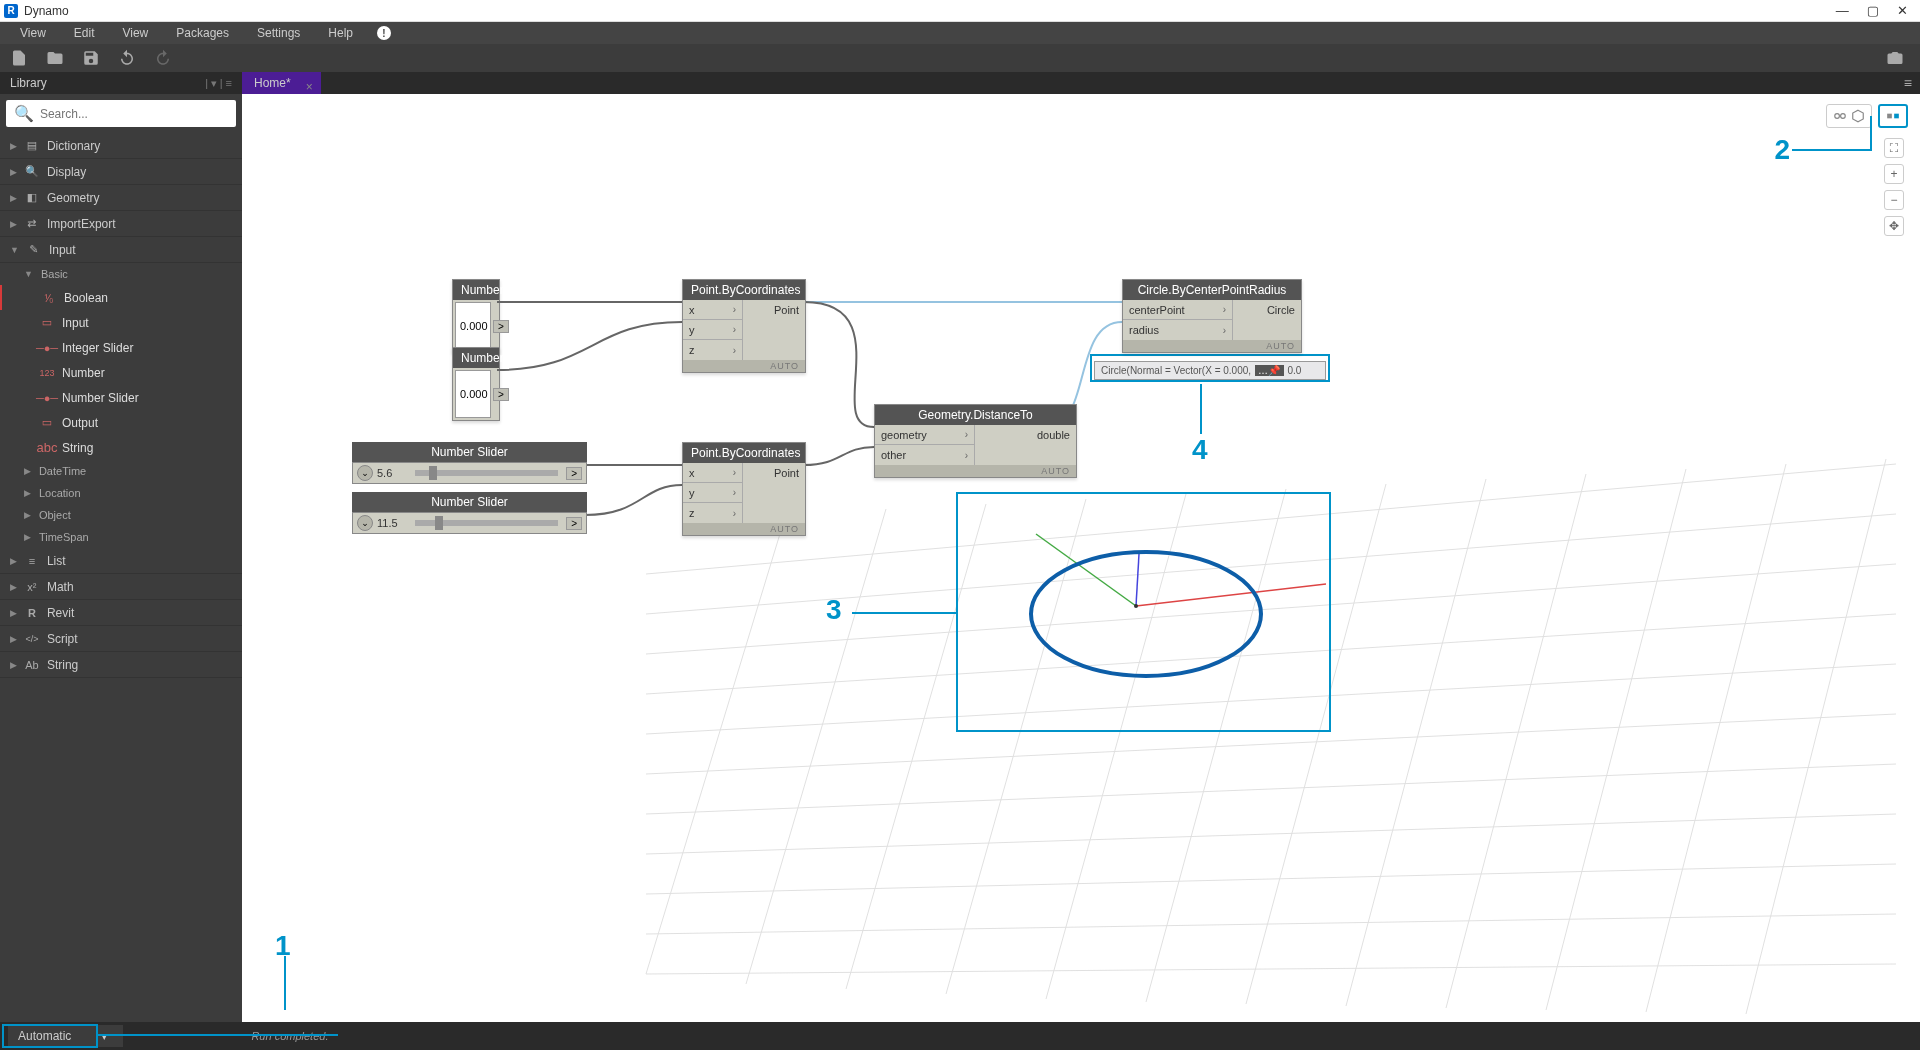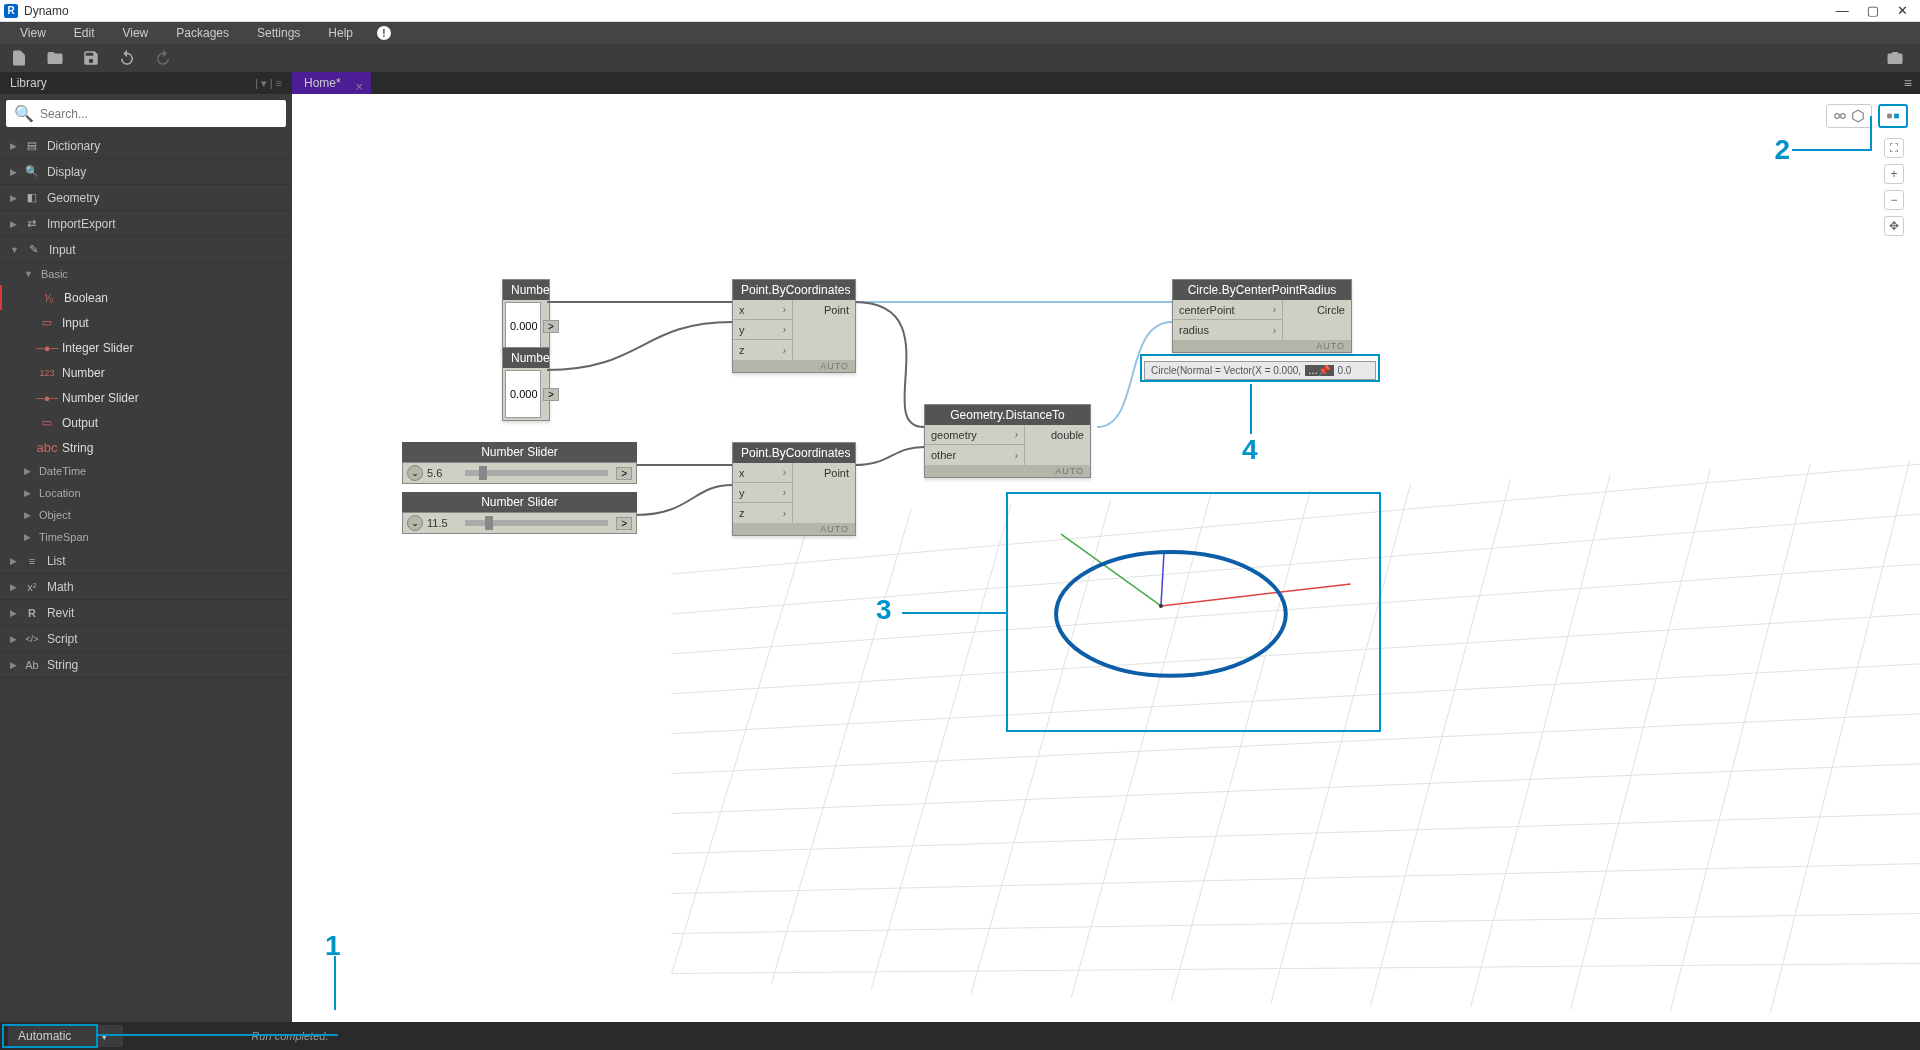--- a/index.html
+++ b/index.html
@@ -10,21 +10,21 @@
 .win-controls { display: flex; gap: 18px; padding-right: 8px; }
 .win-btn { font-size: 13px; color: #333; cursor: pointer; font-family: Arial; }
 .menubar { height: 22px; background: #444; display: flex; align-items: center; padding: 0 6px; gap: 0; }
 .menu-item { color: #ccc; font-size: 12px; padding: 0 14px; line-height: 22px; cursor: pointer; }
 .info-icon { width: 14px; height: 14px; background: #fff; border-radius: 50%; color: #444; font-size: 10px; font-weight: bold; display: flex; align-items: center; justify-content: center; margin-left: 10px; cursor: pointer; }
 .toolbar { height: 28px; background: #3c3c3c; display: flex; align-items: center; padding: 0 10px; gap: 18px; }
 .tool-icon { width: 18px; height: 18px; color: #aaa; cursor: pointer; display: flex; align-items: center; justify-content: center; }
 .tool-icon svg { width: 18px; height: 18px; fill: #aaa; }
 .camera-icon { margin-left: auto; margin-right: 6px; }
 .main { display: flex; height: calc(1050px - 22px - 22px - 28px - 28px); }
-.sidebar { width: 292px; background: #3c3c3c; display: flex; flex-direction: column; }
+.sidebar { width: 242px; background: #3c3c3c; display: flex; flex-direction: column; }
 .library-header { height: 22px; background: #2a2a2a; display: flex; align-items: center; padding: 0 10px; color: #ccc; font-size: 12px; justify-content: space-between; }
 .lib-icons { display: flex; gap: 8px; color: #777; font-size: 11px; }
 .search-row { padding: 6px 6px; background: #3c3c3c; }
 .search-box { display: flex; align-items: center; background: #fff; border-radius: 2px; padding: 4px 8px; gap: 6px; }
 .search-box input { border: none; outline: none; flex: 1; font-size: 12px; background: transparent; color: #333; }
 .lib-tree { flex: 1; overflow-y: auto; }
 .lib-item { display: flex; align-items: center; padding: 0 10px; height: 26px; color: #ccc; font-size: 12px; cursor: pointer; gap: 8px; border-bottom: 1px solid #333; }
 .lib-item.sub { padding-left: 24px; background: #3c3c3c; border-bottom: none; height: 22px; color: #aaa; font-size: 11px; }
 .lib-item.leaf { padding-left: 40px; height: 25px; font-size: 12px; color: #ddd; border-bottom: none; }
 .lib-item.leaf.flash { border-left: 2px solid #d73a3a; }
@@ -390,21 +390,21 @@
           </div>
           <div class="node-outputs" style="flex:1">
             <div class="port-row" style="justify-content:flex-end">
                 <span>Point</span>
               </div>
           </div>
         </div>
         <div class="node-auto">AUTO</div>
       </div>
 
-      <div class="node" style="left:632px;top:310px;width:167px;z-index:3">
+      <div class="node" style="left:632px;top:310px;width:203px;z-index:3">
         <div class="node-title">Geometry.DistanceTo</div>
         <div class="node-body">
           <div class="node-inputs" style="flex:0 0 100px;border-right:1px solid #aaa">
             <div class="port-row">
                 <span>geometry</span>
                 <span class="port-arrow">›</span>
               </div>
             <div class="port-row">
                 <span>other</span>
                 <span class="port-arrow">›</span>

